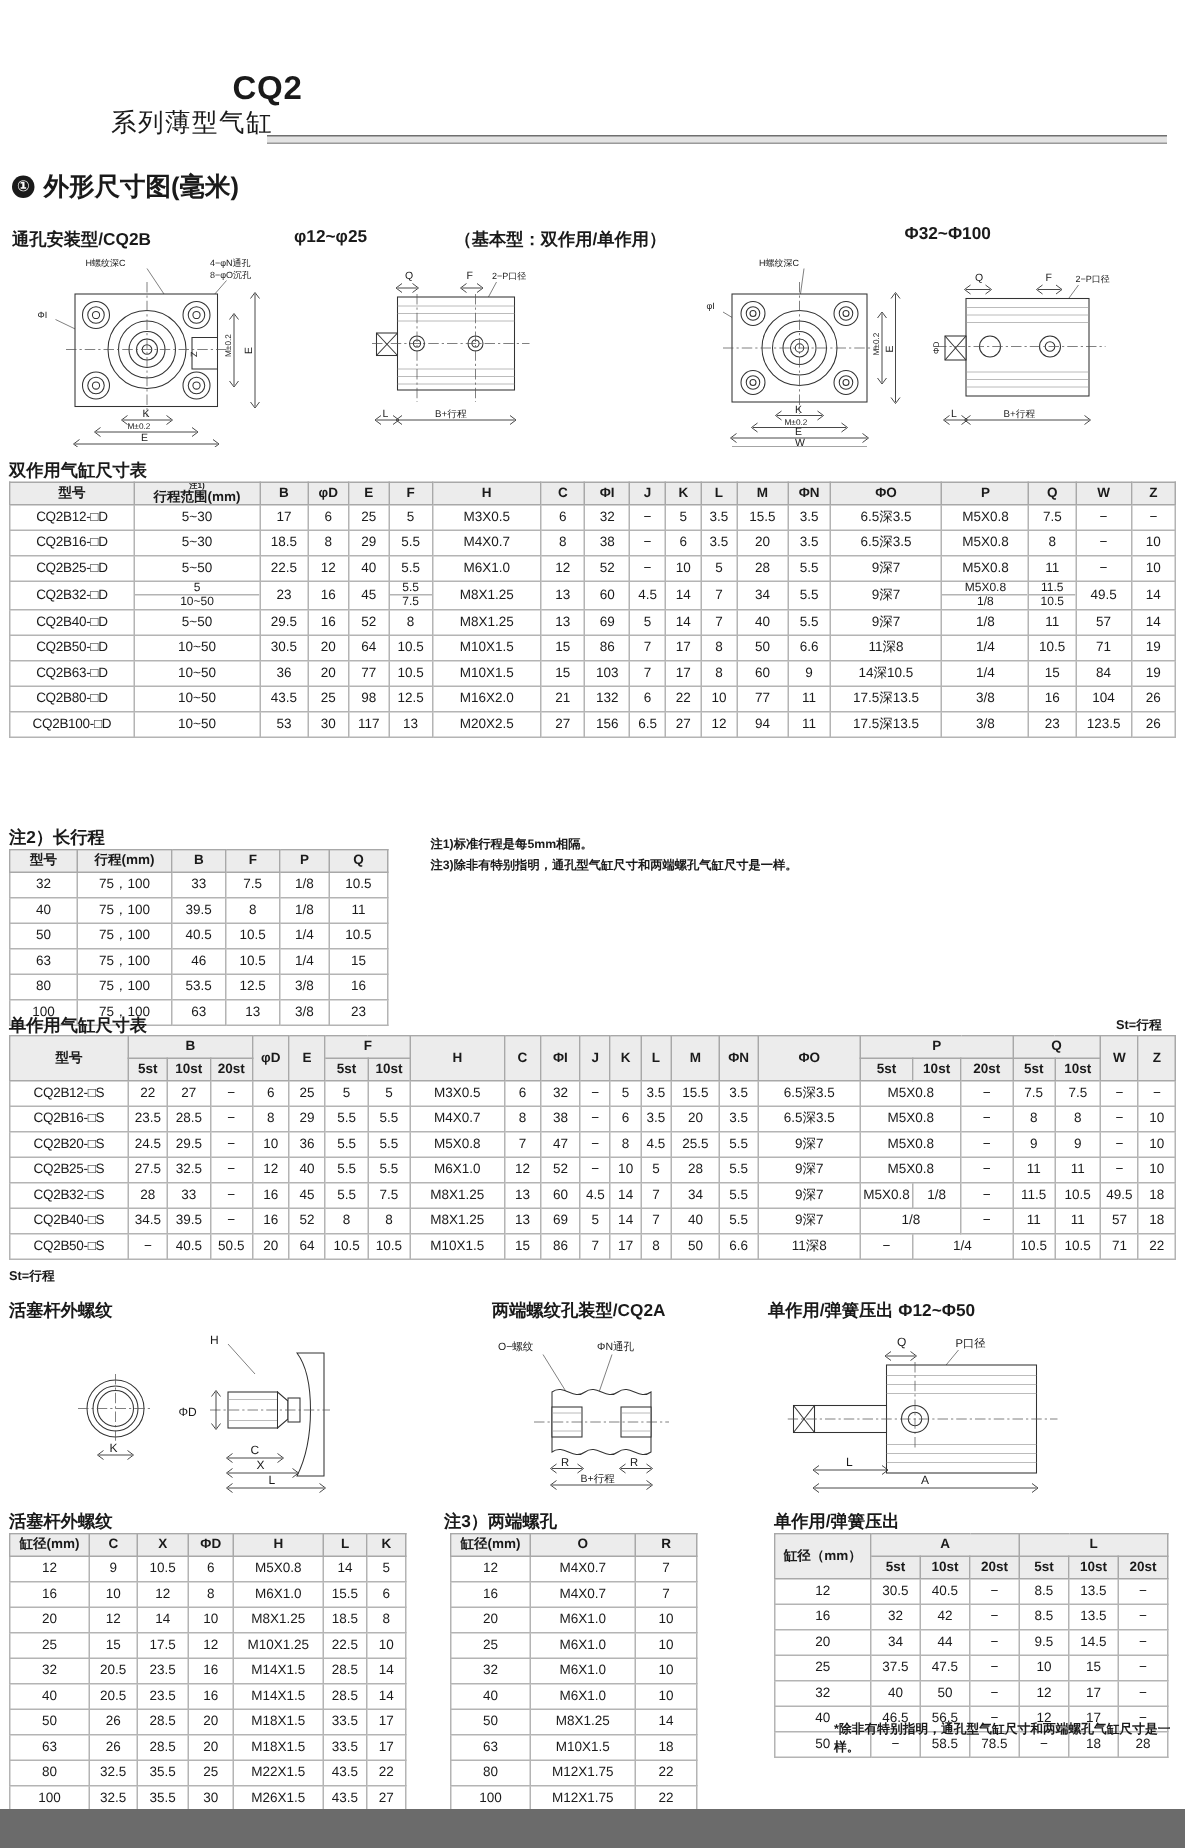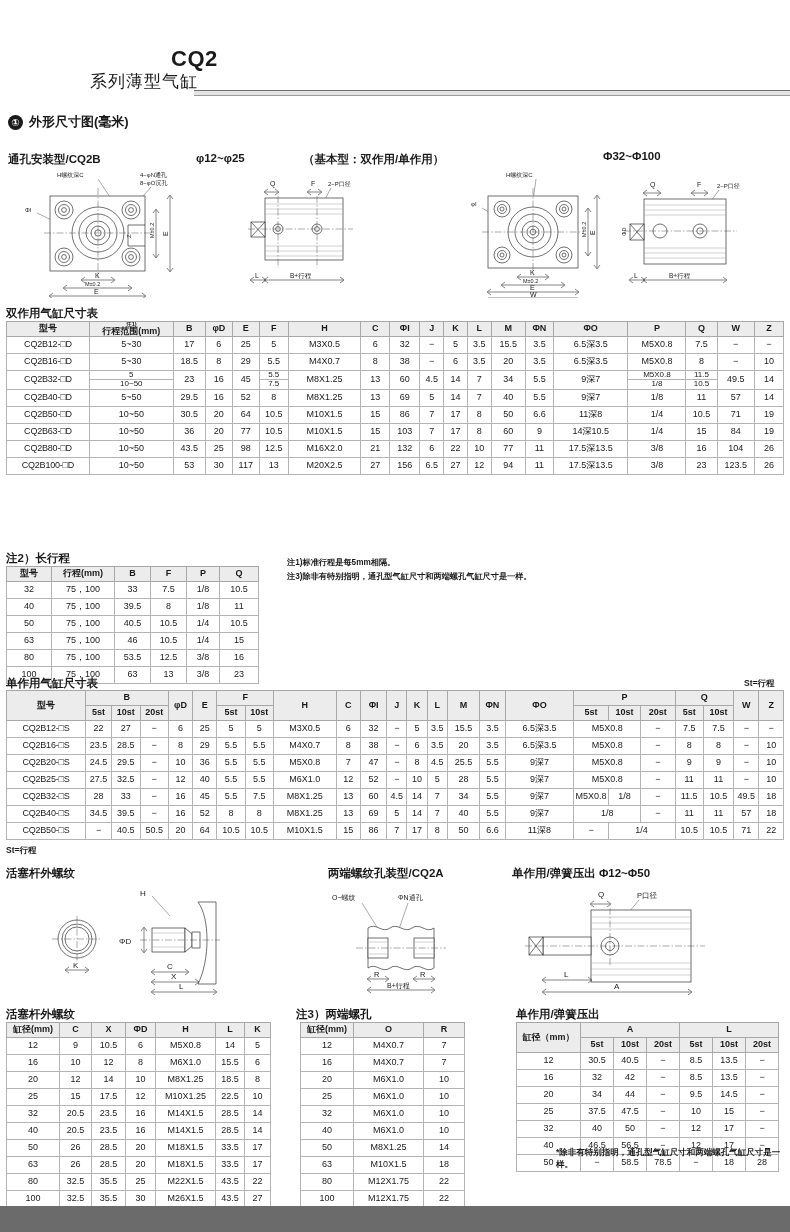--- a/index.html
+++ b/index.html
@@ -4,32 +4,32 @@
 <style>
   html,body{margin:0;padding:0;}
   body{
     width:790px;height:1232px;background:#ffffff;
     font-family:"Liberation Sans","DejaVu Sans",sans-serif;
     color:#1a1a1a;-webkit-font-smoothing:none;
   }
   .page{position:relative;width:790px;height:1232px;overflow:hidden;}
 
   
-  .hdr{position:absolute;left:16px;top:46px;width:668px;height:56px;}
+  .hdr{position:absolute;left:0;top:46px;width:668px;height:56px;}
   .hdr .cq2{position:absolute;left:155px;top:0;font-size:22px;font-weight:bold;letter-spacing:.5px;}
   .hdr .cn{position:absolute;left:74px;top:24px;font-size:17px;font-weight:normal;letter-spacing:1px;}
   .hdr .rule{position:absolute;left:178px;top:44px;width:600px;height:4px;
      border-top:1px solid #6f6f6f;border-bottom:1px solid #9a9a9a;background:#e3e3e3;}
 
   
   .sect{position:absolute;display:flex;align-items:center;gap:6px;}
   .sect .badge{
     width:15px;height:15px;border-radius:50%;background:#1a1a1a;color:#fff;
     font-size:10px;line-height:15px;text-align:center;font-weight:bold;}
-  .sect .t{font-size:13px;font-weight:bold;}
+  .sect .t{font-size:17px;font-weight:bold;}
 
   .lbl{position:absolute;font-size:11.5px;font-weight:bold;}
   .note-r{position:absolute;font-size:8.5px;font-weight:bold;padding-left:40px;}
 
   
   table{border-collapse:collapse;font-size:9px;table-layout:fixed;}
   table.t-main{position:absolute;}
   th,td{
     border:1px solid #b4b4b4;text-align:center;vertical-align:middle;
     padding:0;line-height:1.05;color:#1a1a1a;white-space:nowrap;overflow:hidden;}
@@ -360,20 +360,41 @@
           <td>8</td>
           <td>38</td>
           <td>−</td>
           <td>6</td>
           <td>3.5</td>
           <td>20</td>
           <td>3.5</td>
           <td>6.5深3.5</td>
           <td>M5X0.8</td>
           <td>8</td>
+          <td>−</td>
+          <td>10</td>
+        </tr>
+        <tr>
+          <td class="mdl">CQ2B25-□D</td>
+          <td>5~50</td>
+          <td>22.5</td>
+          <td>12</td>
+          <td>40</td>
+          <td>5.5</td>
+          <td>M6X1.0</td>
+          <td>12</td>
+          <td>52</td>
+          <td>−</td>
+          <td>10</td>
+          <td>5</td>
+          <td>28</td>
+          <td>5.5</td>
+          <td>9深7</td>
+          <td>M5X0.8</td>
+          <td>11</td>
           <td>−</td>
           <td>10</td>
         </tr>
         <tr>
           <td class="mdl">CQ2B32-□D</td>
           <td>
             <div class="two">
               <span>5</span>
               <span>10~50</span>
             </div>

